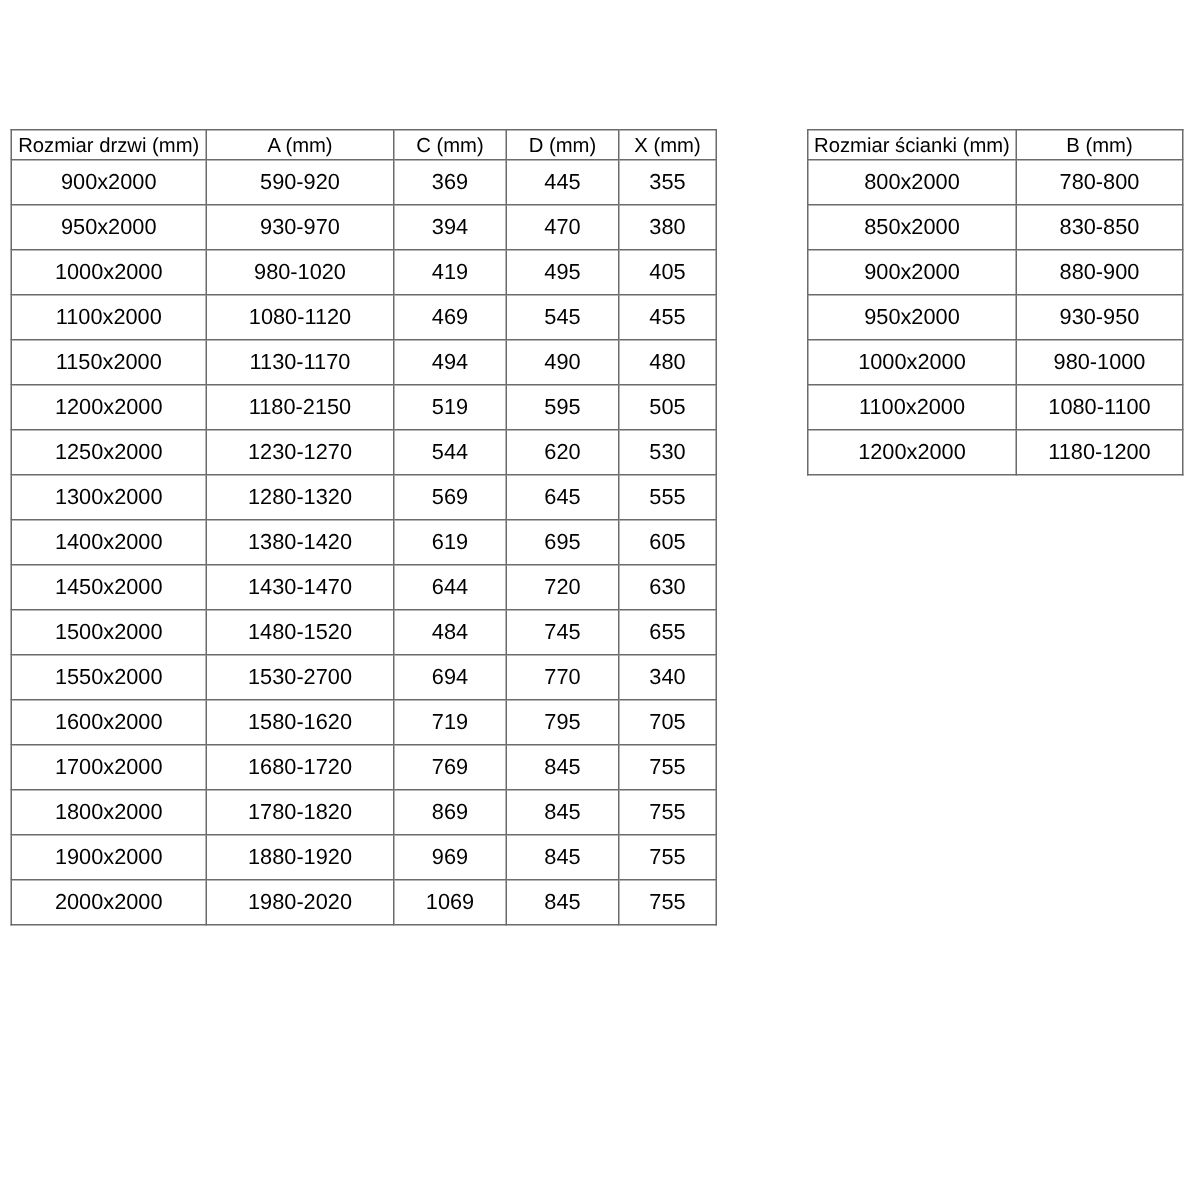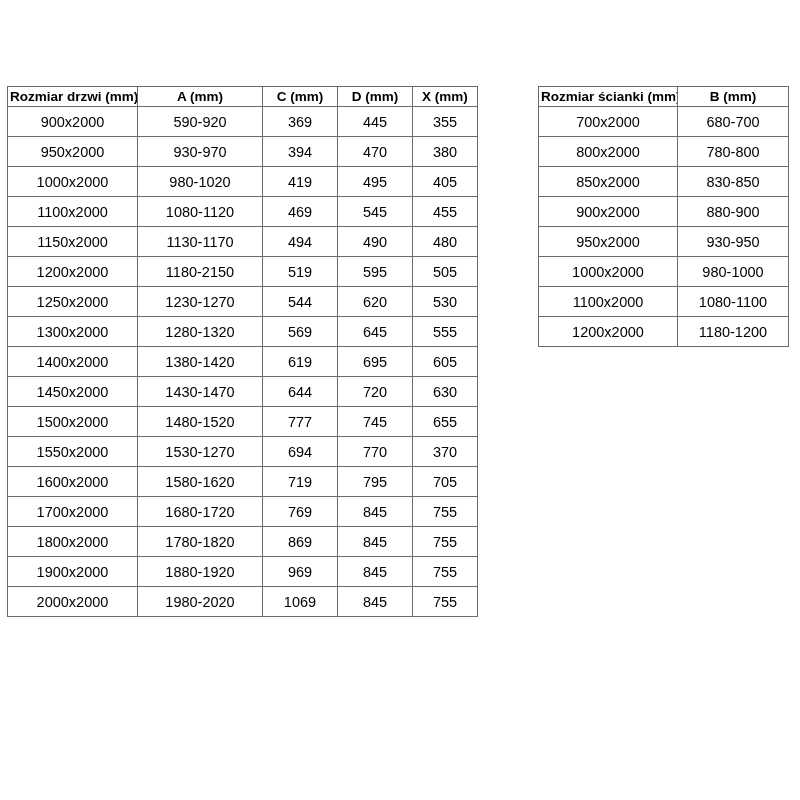--- a/index.html
+++ b/index.html
@@ -28,21 +28,21 @@
   table.spec-table td {
     border: 1px solid #6b6b6b;
     text-align: center;
     vertical-align: middle;
     white-space: nowrap;
     overflow: hidden;
     padding: 0 2px;
     box-sizing: border-box;
   }
   table.spec-table th {
-    font-weight: bold;
+    font-weight: normal;
     font-size: 13.5px;
     height: 20px;
   }
   table.spec-table td {
     font-weight: normal;
     font-size: 14.5px;
     height: 30px;
   }
   #door-table {
     left: 7px;
@@ -149,30 +149,30 @@
         <tr>
           <td>1450x2000</td>
           <td>1430-1470</td>
           <td>644</td>
           <td>720</td>
           <td>630</td>
         </tr>
         <tr>
           <td>1500x2000</td>
           <td>1480-1520</td>
-          <td>777</td>
+          <td>484</td>
           <td>745</td>
           <td>655</td>
         </tr>
         <tr>
           <td>1550x2000</td>
-          <td>1530-1270</td>
+          <td>1530-2700</td>
           <td>694</td>
           <td>770</td>
-          <td>370</td>
+          <td>340</td>
         </tr>
         <tr>
           <td>1600x2000</td>
           <td>1580-1620</td>
           <td>719</td>
           <td>795</td>
           <td>705</td>
         </tr>
         <tr>
           <td>1700x2000</td>
@@ -211,24 +211,20 @@
         <col>
       </colgroup>
     <thead>
       <tr>
           <th>Rozmiar ścianki (mm)</th>
           <th>B (mm)</th>
         </tr>
     </thead>
     <tbody>
         <tr>
-          <td>700x2000</td>
-          <td>680-700</td>
-        </tr>
-        <tr>
           <td>800x2000</td>
           <td>780-800</td>
         </tr>
         <tr>
           <td>850x2000</td>
           <td>830-850</td>
         </tr>
         <tr>
           <td>900x2000</td>
           <td>880-900</td>

